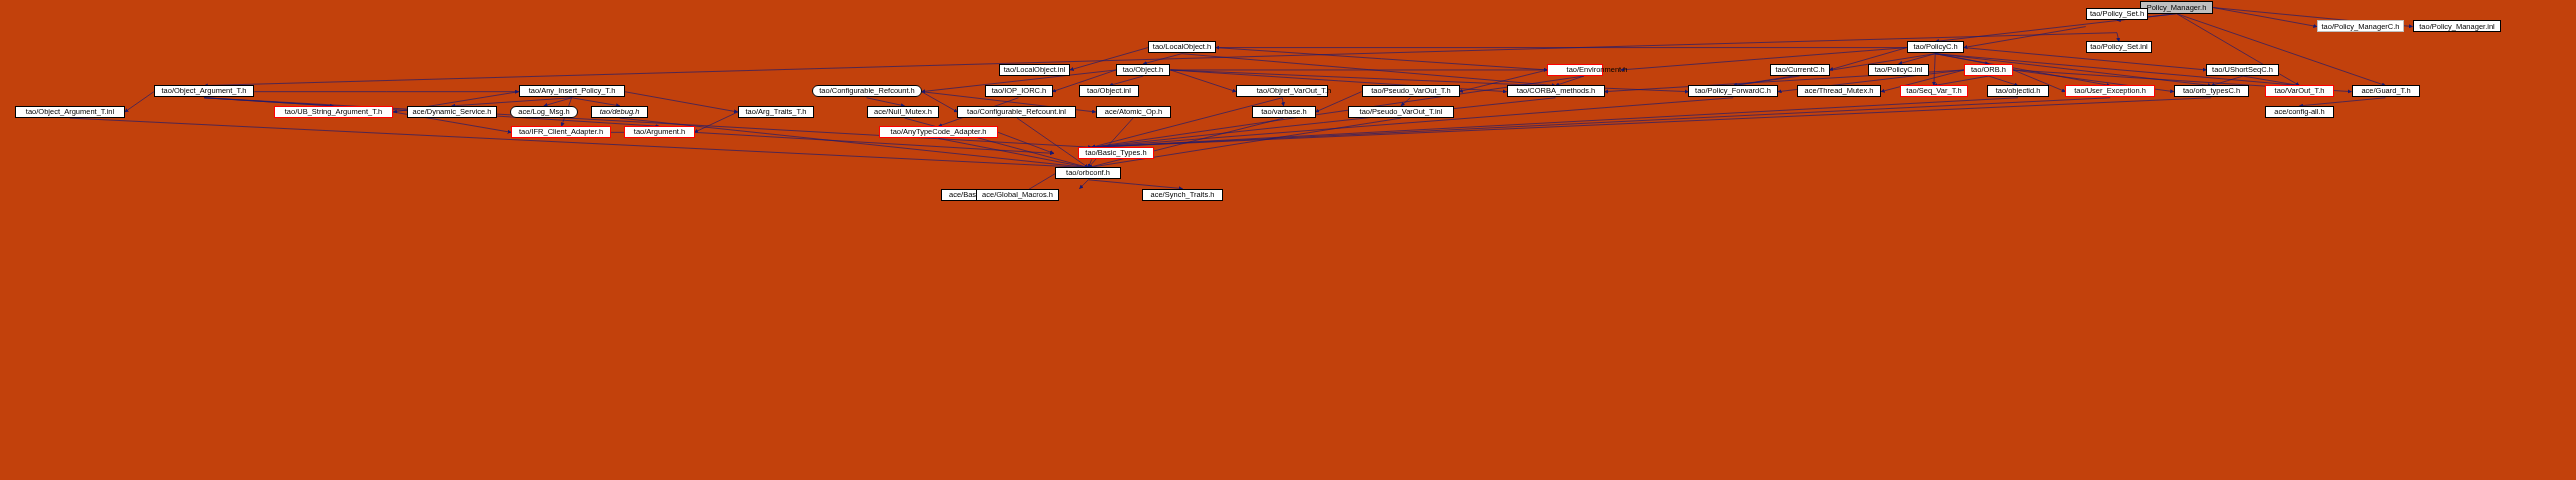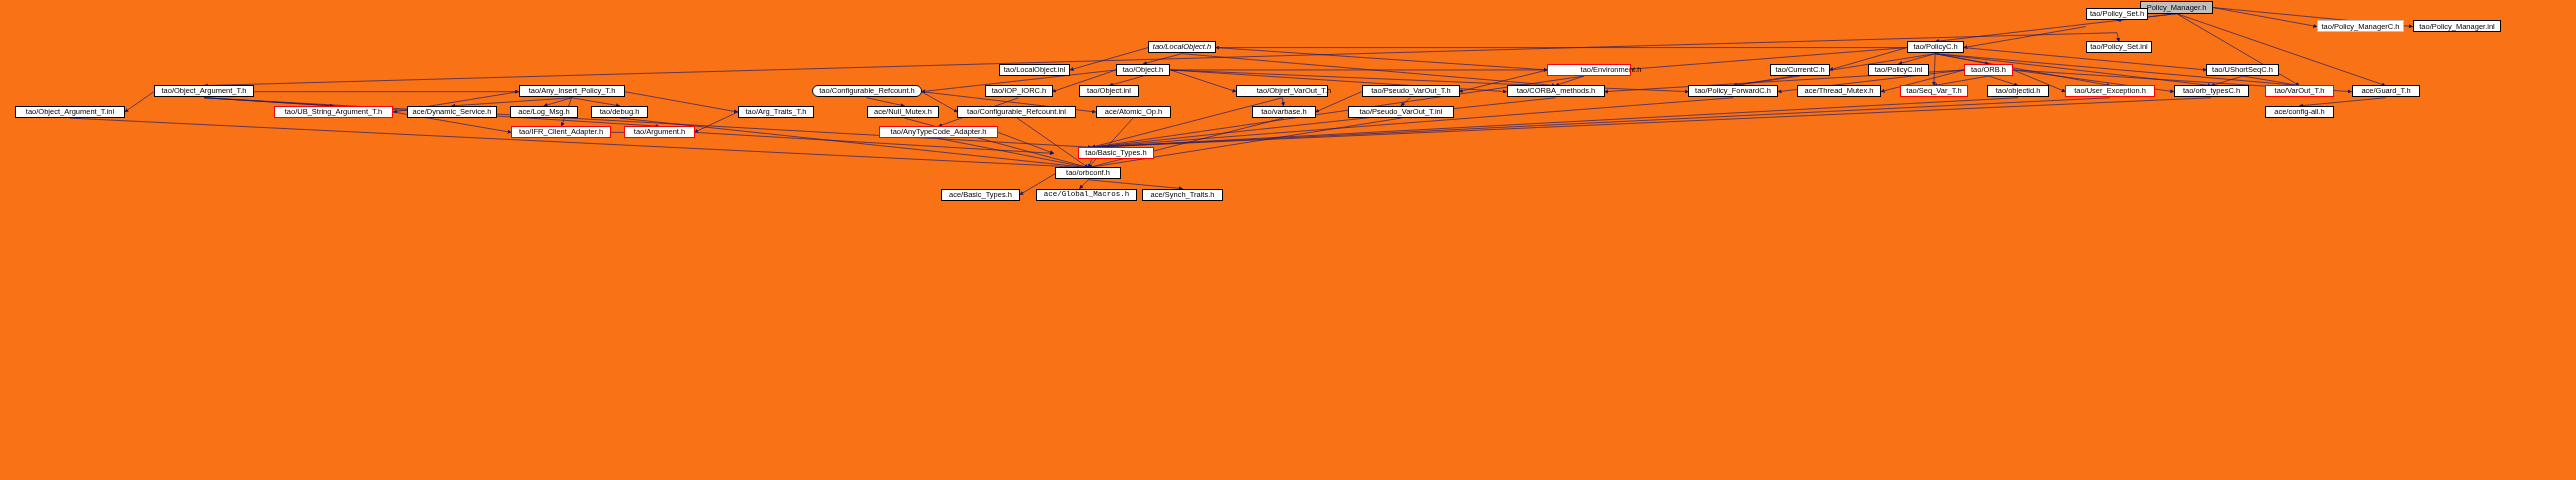--- a/index.html
+++ b/index.html
@@ -1,16 +1,16 @@
 <!DOCTYPE html>
 <html style="font-size:11px"><head>
 <meta charset="utf-8">
 <style>
   html,body{margin:0;padding:0;background:#ffffff;}
-  #graph{position:relative;width:2576px;height:481px;background:#f97316;
+  #graph{position:relative;width:2576px;height:481px;background:#c2410c;
          font-family:"Liberation Sans", sans-serif;overflow:hidden;}
   .node{position:absolute;box-sizing:border-box;background:#ffffff;
         border:0.7px solid #000080;display:flex;align-items:center;justify-content:center;
         font-size:7.5px;color:#000000;white-space:nowrap;line-height:1;}
   .node.black{border-color:#000000;}
   .node.red{border-color:#ff0000;}
   .node.gray{border-color:#c0c0c0;}
   .node.root{background:#c0c0c0;border-color:#000000;}
   svg.edges{position:absolute;left:0;top:0;width:2576px;height:481px;pointer-events:none;}
 </style>
@@ -114,24 +114,24 @@
         <path d="M 1891 144 Q 1750.5 180.5 1610 217" stroke="#191970" stroke-width="1" fill="none" marker-end="url(#arrow)"></path>
       </g>
   </svg>
   <div id="node-layer">
       <div class="node root" style="left: 2140px; top: 1.4px; width: 73px; height: 12.2px;">Policy_Manager.h</div>
       <div class="node black" style="left: 2086px; top: 8px; width: 62px; height: 12.2px;">tao/Policy_Set.h</div>
       <div class="node gray" style="left: 2317px; top: 20.3px; width: 87px; height: 12.2px;">tao/Policy_ManagerC.h</div>
       <div class="node black" style="left: 2413px; top: 20.3px; width: 88px; height: 12.2px;">tao/Policy_Manager.inl</div>
       <div class="node black" style="left: 2086px; top: 41px; width: 66px; height: 12.2px;">tao/Policy_Set.inl</div>
       <div class="node black" style="left: 1907px; top: 41px; width: 57px; height: 12.2px;">tao/PolicyC.h</div>
-      <div class="node black" style="left: 1148px; top: 41px; width: 68px; height: 12.2px; font-style: italic;">tao/LocalObject.h</div>
+      <div class="node black" style="left: 1148px; top: 41px; width: 68px; height: 12.2px;">tao/LocalObject.h</div>
       <div class="node black" style="left: 999px; top: 64px; width: 71px; height: 12.2px;">tao/LocalObject.inl</div>
       <div class="node black" style="left: 1116px; top: 64px; width: 54px; height: 12.2px;">tao/Object.h</div>
-      <div class="node red" style="left: 1547px; top: 64px; width: 84px; height: 12.2px; padding-left: 44px;">tao/Environment.h</div>
+      <div class="node red" style="left: 1547px; top: 64px; width: 56px; height: 12.2px; padding-left: 44px;">tao/Environment.h</div>
       <div class="node black" style="left: 1770px; top: 64px; width: 60px; height: 12.2px;">tao/CurrentC.h</div>
       <div class="node black" style="left: 1868px; top: 64px; width: 61px; height: 12.2px;">tao/PolicyC.inl</div>
       <div class="node red" style="left: 1964px; top: 64px; width: 49px; height: 12.2px;">tao/ORB.h</div>
       <div class="node black" style="left: 2206px; top: 64px; width: 73px; height: 12.2px;">tao/UShortSeqC.h</div>
       <div class="node black" style="left: 154px; top: 85px; width: 100px; height: 12.2px;">tao/Object_Argument_T.h</div>
       <div class="node black" style="left: 519px; top: 85px; width: 106px; height: 12.2px;">tao/Any_Insert_Policy_T.h</div>
       <div class="node black" style="left: 812px; top: 85px; width: 110px; height: 12.2px; border-radius: 6px;">tao/Configurable_Refcount.h</div>
       <div class="node black" style="left: 985px; top: 85px; width: 68px; height: 12.2px;">tao/IOP_IORC.h</div>
       <div class="node black" style="left: 1079px; top: 85px; width: 60px; height: 12.2px;">tao/Object.inl</div>
       <div class="node black" style="left: 1236px; top: 85px; width: 92px; height: 12.2px; padding-left: 24px;">tao/Objref_VarOut_T.h</div>
@@ -141,32 +141,32 @@
       <div class="node black" style="left: 1797px; top: 85px; width: 84px; height: 12.2px;">ace/Thread_Mutex.h</div>
       <div class="node red" style="left: 1900px; top: 85px; width: 68px; height: 12.2px;">tao/Seq_Var_T.h</div>
       <div class="node black" style="left: 1987px; top: 85px; width: 62px; height: 12.2px;">tao/objectid.h</div>
       <div class="node red" style="left: 2065px; top: 85px; width: 90px; height: 12.2px;">tao/User_Exception.h</div>
       <div class="node black" style="left: 2174px; top: 85px; width: 75px; height: 12.2px;">tao/orb_typesC.h</div>
       <div class="node red" style="left: 2265px; top: 85px; width: 69px; height: 12.2px;">tao/VarOut_T.h</div>
       <div class="node black" style="left: 2352px; top: 85px; width: 68px; height: 12.2px;">ace/Guard_T.h</div>
       <div class="node black" style="left: 15px; top: 106px; width: 110px; height: 12.2px;">tao/Object_Argument_T.inl</div>
       <div class="node red" style="left: 274px; top: 106px; width: 119px; height: 12.2px;">tao/UB_String_Argument_T.h</div>
       <div class="node black" style="left: 407px; top: 106px; width: 90px; height: 12.2px;">ace/Dynamic_Service.h</div>
-      <div class="node black" style="left: 510px; top: 106px; width: 68px; height: 12.2px;">ace/Log_Msg.h</div>
-      <div class="node black" style="left: 591px; top: 106px; width: 57px; height: 12.2px;">tao/debug.h</div>
+      <div class="node black" style="left: 510px; top: 106px; width: 68px; height: 12.2px; border-radius: 6px;">ace/Log_Msg.h</div>
+      <div class="node black" style="left: 591px; top: 106px; width: 57px; height: 12.2px; font-style: italic;">tao/debug.h</div>
       <div class="node black" style="left: 738px; top: 106px; width: 76px; height: 12.2px;">tao/Arg_Traits_T.h</div>
       <div class="node black" style="left: 867px; top: 106px; width: 72px; height: 12.2px;">ace/Null_Mutex.h</div>
       <div class="node black" style="left: 957px; top: 106px; width: 119px; height: 12.2px;">tao/Configurable_Refcount.inl</div>
       <div class="node black" style="left: 1096px; top: 106px; width: 75px; height: 12.2px;">ace/Atomic_Op.h</div>
       <div class="node black" style="left: 1252px; top: 106px; width: 64px; height: 12.2px;">tao/varbase.h</div>
       <div class="node black" style="left: 1348px; top: 106px; width: 106px; height: 12.2px;">tao/Pseudo_VarOut_T.inl</div>
       <div class="node black" style="left: 2265px; top: 106px; width: 69px; height: 12.2px;">ace/config-all.h</div>
       <div class="node red" style="left: 511px; top: 126px; width: 100px; height: 12.2px;">tao/IFR_Client_Adapter.h</div>
       <div class="node red" style="left: 624px; top: 126px; width: 71px; height: 12.2px;">tao/Argument.h</div>
       <div class="node red" style="left: 879px; top: 126px; width: 119px; height: 12.2px;">tao/AnyTypeCode_Adapter.h</div>
       <div class="node red" style="left: 1054px; top: 147px; width: 76px; height: 12.2px; margin-left: 24px;">tao/Basic_Types.h</div>
       <div class="node black" style="left: 1055px; top: 167px; width: 66px; height: 12.2px;">tao/orbconf.h</div>
       <div class="node black" style="left: 941px; top: 189px; width: 79px; height: 12.2px;">ace/Basic_Types.h</div>
-      <div class="node black" style="left: 1036px; top: 189px; width: 101px; height: 12.2px; font-family: Liberation Mono, monospace;">ace/Global_Macros.h</div>
+      <div class="node black" style="left: 976px; top: 189px; width: 83px; height: 12.2px;">ace/Global_Macros.h</div>
       <div class="node black" style="left: 1142px; top: 189px; width: 81px; height: 12.2px;">ace/Synch_Traits.h</div>
     </div>
 </div>
 
 
 </body></html>

